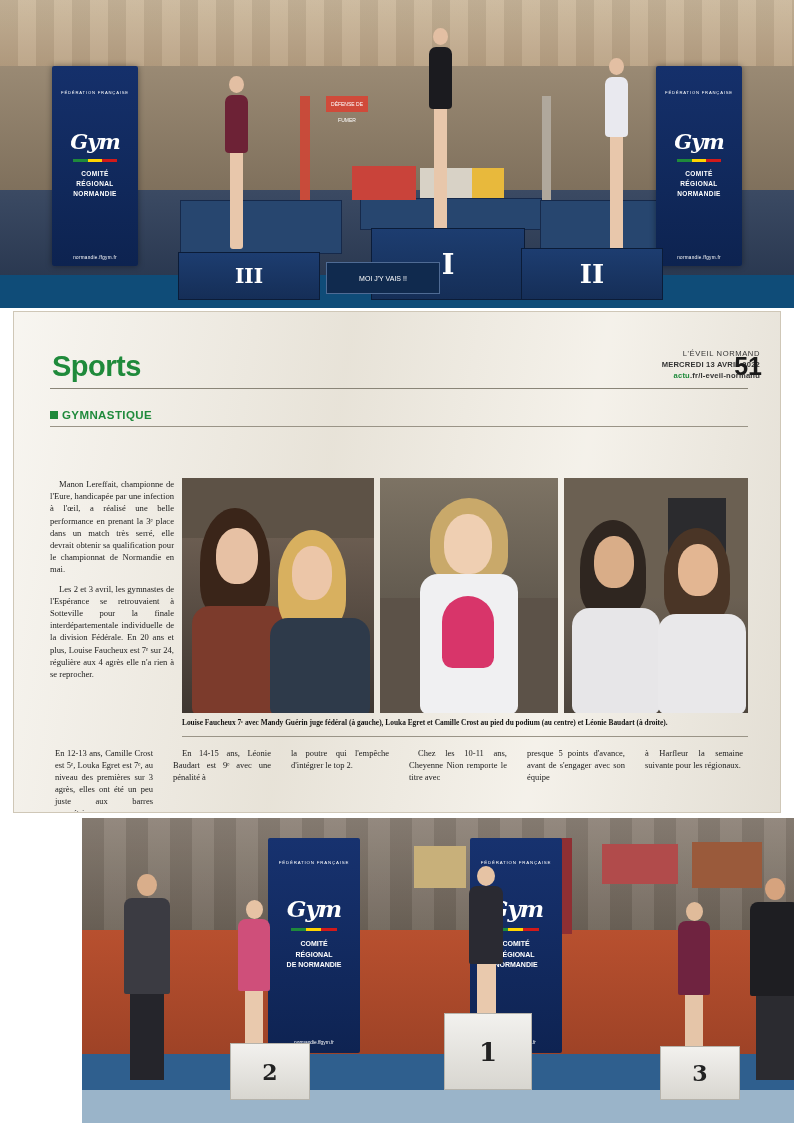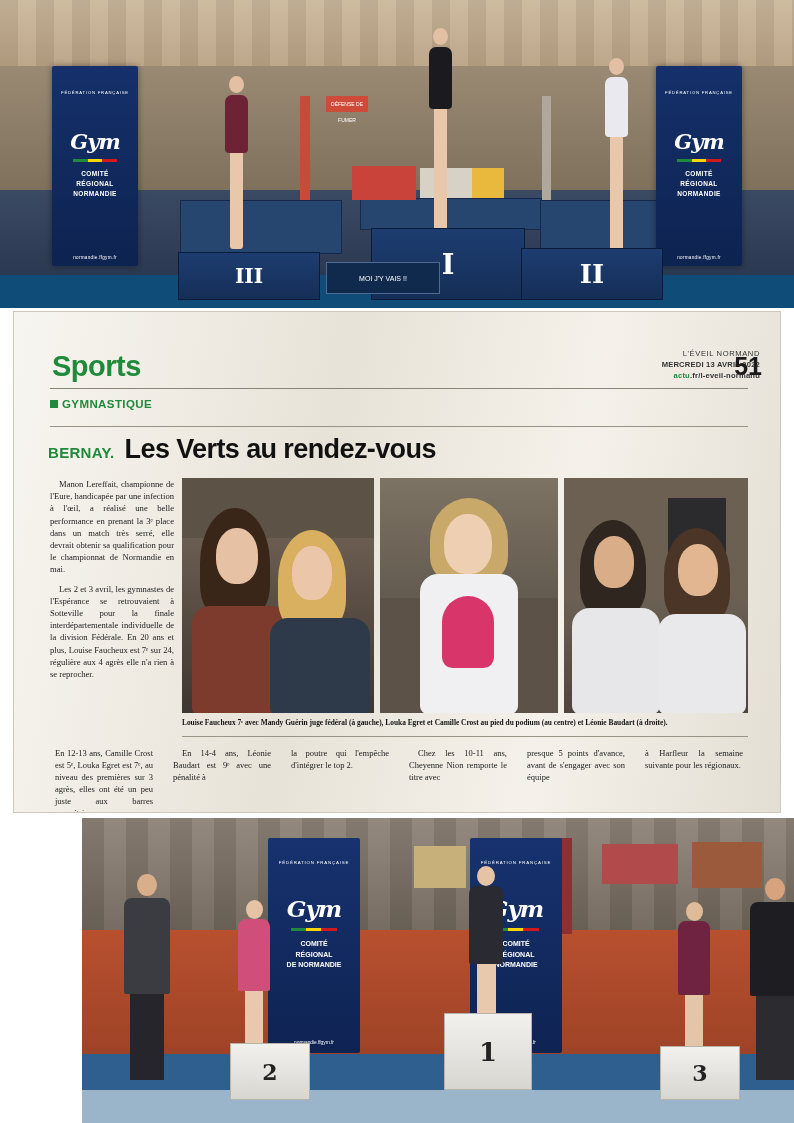--- a/index.html
+++ b/index.html
@@ -127,21 +127,21 @@
   .masthead .l3 { color:#1f8a3b; font-weight:bold; }
   .masthead .l3 b { color:#333; }
   .pagenum {
     position:absolute; right:18px; top:34px;
     font-size:25px; font-weight:bold; color:#1a1a1a;
   }
   .rule-top {
     position:absolute; left:36px; top:76px; width:698px; height:1px; background:#8a8578;
   }
   .kicker {
-    position:absolute; left:36px; top:86px;
+    position:absolute; left:36px; top:97px;
     font-size:11.5px; font-weight:bold; color:#1f8a3b; letter-spacing:.4px;
   }
   .kicker .sq {
     display:inline-block; width:8px;height:8px;background:#1f8a3b; margin-right:4px;
   }
   .rule-kick {
     position:absolute; left:36px; top:114px; width:698px; height:1px; background:#9a9487;
   }
   .headline-row {
     position:absolute; left:34px; top:122px; width:700px;
@@ -302,24 +302,20 @@
     <div class="l2">MERCREDI 13 AVRIL 2022</div>
     <div class="l3"><span>actu</span><b>.fr/l-eveil-normand</b></div>
   </div>
   <div class="pagenum" style="right:18px;top:40px;">51</div>
 
   <div class="rule-top"></div>
 
   <div class="kicker"><span class="sq"></span><span>GYMNASTIQUE</span></div>
   <div class="rule-kick"></div>
 
-  <div class="headline-row">
-    <span class="city">BERNAY.</span>
-    <span class="headline">Les Verts au rendez-vous</span>
-  </div>
 
   <div class="col-left">
     <p>Manon Lereffait, championne de l'Eure, handicapée par une infection à l'œil, a réalisé une belle performance en prenant la 3ᵉ place dans un match très serré, elle devrait obtenir sa qualification pour le championnat de Normandie en mai.</p>
     <p>Les 2 et 3 avril, les gymnastes de l'Espérance se retrouvaient à Sotteville pour la finale interdépartementale individuelle de la division Fédérale. En 20 ans et plus, Louise Faucheux est 7ᵉ sur 24, régulière aux 4 agrès elle n'a rien à se reprocher.</p>
   </div>
 
   <div class="photos">
 
     <div class="ph ph1">
       <div class="gym-bg" style="background:linear-gradient(#7a6a5c,#3e3630);"></div>
@@ -355,21 +351,21 @@
   </div>
 
   <div class="caption">Louise Faucheux 7ᵉ avec Mandy Guérin juge fédéral (à gauche),  Louka Egret et Camille Crost au pied du podium (au centre) et Léonie Baudart (à droite).</div>
   <div class="rule-cap"></div>
 
   <div class="cols-bottom">
     <div class="c first">
         <p>En 12-13 ans, Camille Crost est 5ᵉ, Louka Egret est 7ᵉ, au niveau des premières sur 3 agrès, elles ont été un peu juste aux barres asymétriques.</p>
       </div>
     <div class="c">
-        <p>En 14-4 ans, Léonie Baudart est 9ᵉ avec une pénalité à</p>
+        <p>En 14-15 ans, Léonie Baudart est 9ᵉ avec une pénalité à</p>
       </div>
     <div class="c">
         <p style="text-indent:0">la poutre qui l'empêche d'intégrer le top 2.</p>
       </div>
     <div class="c">
         <p>Chez les 10-11 ans, Cheyenne Nion remporte le titre avec</p>
       </div>
     <div class="c">
         <p style="text-indent:0">presque 5 points d'avance, avant de s'engager avec son équipe</p>
       </div>

